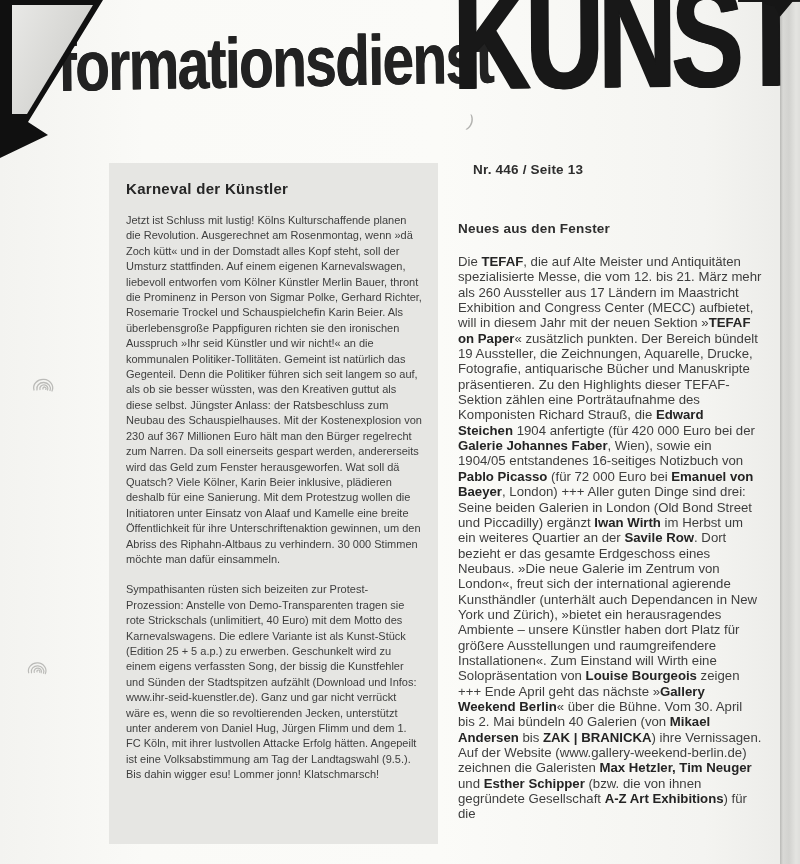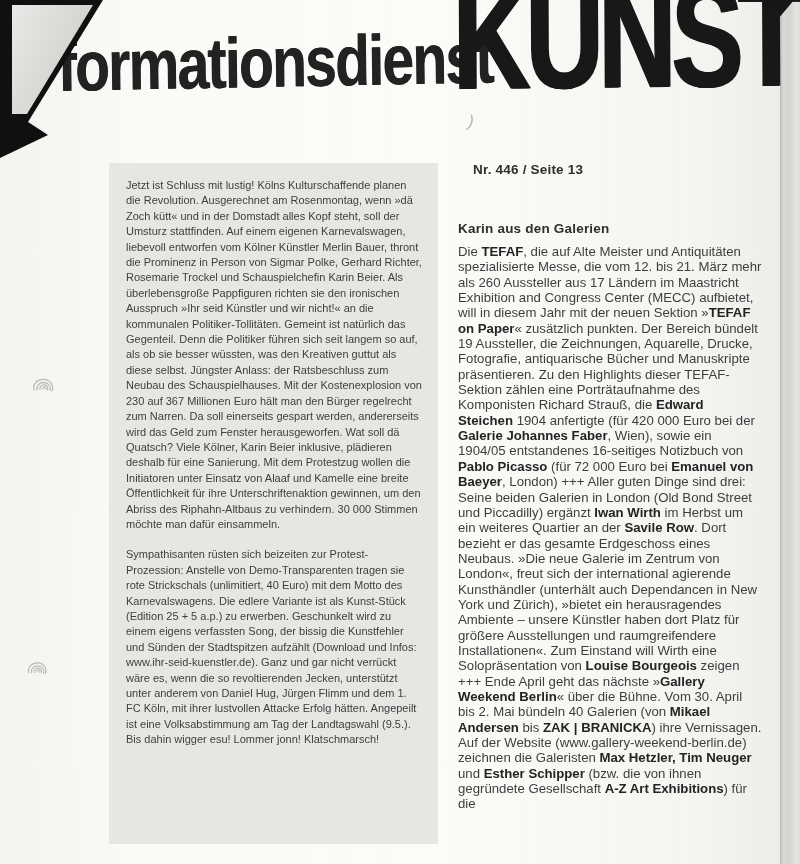--- a/index.html
+++ b/index.html
@@ -64,21 +64,21 @@
   .ghost{ position:absolute; pointer-events:none; opacity:.5;
     background:repeating-linear-gradient(180deg, rgba(120,120,118,.10) 0 8px, rgba(0,0,0,0) 8px 15px);
     filter:blur(2px);
   }
   .ghost.g1{ left:255px; top:172px; width:170px; height:44px;}
   .ghost.g2{ left:125px; top:808px; width:150px; height:30px;}
   
   .right-col{ position:absolute; left:458px; top:162px; width:304px; z-index:2;}
   .issue-line{ font-size:13.5px; font-weight:bold; color:#2e2e2e; letter-spacing:.2px;padding-left:15px;}
   .section-title{ font-size:13.5px; font-weight:bold; color:#2e2e2e; margin-top:44px; letter-spacing:.2px;}
-  .gallery-text{ margin-top:8px; font-size:13.2px; line-height:15.35px; color:#3e3e3e;}
+  .gallery-text{ margin-top:18px; font-size:13.2px; line-height:15.35px; color:#3e3e3e;}
   .gallery-text b{ color:#242424; }
 </style>
 </head>
 <body>
 
 <div class="page">
 
   <div class="masthead">
     <div class="mast-left">formationsdienst</div>
     <div class="mast-right">KUNST</div>
@@ -108,26 +108,27 @@
         <path d="M10 15.5 A 4 3.6 0 1 1 17.5 16"></path>
         <path d="M13 15 A 1.6 1.5 0 1 1 15.8 15.4"></path>
       </g>
     </svg>
   </div>
 
   <div class="ghost g1"></div>
   <div class="ghost g2"></div>
 
   <div class="article-box">
+    <div class="article-title">Karneval der Künstler</div>
     <div class="article-body">
         <p>Jetzt ist Schluss mit lustig! Kölns Kulturschaffende planen die Revolution. Ausgerechnet am Rosenmontag, wenn »dä Zoch kütt« und in der Domstadt alles Kopf steht, soll der Umsturz stattfinden. Auf einem eigenen Karnevalswagen, liebevoll entworfen vom Kölner Künstler Merlin Bauer, thront die Prominenz in Person von Sigmar Polke, Gerhard Richter, Rosemarie Trockel und Schauspielchefin Karin Beier. Als überlebensgroße Pappfiguren richten sie den ironischen Ausspruch »Ihr seid Künstler und wir nicht!« an die kommunalen Politiker-Tollitäten. Gemeint ist natürlich das Gegenteil. Denn die Politiker führen sich seit langem so auf, als ob sie besser wüssten, was den Kreativen guttut als diese selbst. Jüngster Anlass: der Ratsbeschluss zum Neubau des Schauspielhauses. Mit der Kostenexplosion von 230 auf 367 Millionen Euro hält man den Bürger regelrecht zum Narren. Da soll einerseits gespart werden, andererseits wird das Geld zum Fenster herausgeworfen. Wat soll dä Quatsch? Viele Kölner, Karin Beier inklusive, plädieren deshalb für eine Sanierung. Mit dem Protestzug wollen die Initiatoren unter Einsatz von Alaaf und Kamelle eine breite Öffentlichkeit für ihre Unterschriftenaktion gewinnen, um den Abriss des Riphahn-Altbaus zu verhindern. 30 000 Stimmen möchte man dafür einsammeln.</p>
         <p>Sympathisanten rüsten sich beizeiten zur Protest-Prozession: Anstelle von Demo-Transparenten tragen sie rote Strickschals (unlimitiert, 40 Euro) mit dem Motto des Karnevalswagens. Die edlere Variante ist als Kunst-Stück (Edition 25 + 5 a.p.) zu erwerben. Geschunkelt wird zu einem eigens verfassten Song, der bissig die Kunstfehler und Sünden der Stadtspitzen aufzählt (Download und Infos: www.ihr-seid-kuenstler.de). Ganz und gar nicht verrückt wäre es, wenn die so revoltierenden Jecken, unterstützt unter anderem von Daniel Hug, Jürgen Flimm und dem 1. FC Köln, mit ihrer lustvollen Attacke Erfolg hätten. Angepeilt ist eine Volksabstimmung am Tag der Landtagswahl (9.5.). Bis dahin wigger esu! Lommer jonn! Klatschmarsch!</p>
       </div>
 
   </div>
 
   <div class="right-col">
     <div class="issue-line">Nr. 446 / Seite 13</div>
-    <div class="section-title">Karin aus den Galerien</div>
+    <div class="section-title">Neues aus den Fenster</div>
     <div class="gallery-text"><span>Die </span><b>TEFAF</b><span>, die auf Alte Meister und Antiquitäten spezialisierte Messe, die vom 12. bis 21. März mehr als 260 Aussteller aus 17 Ländern im Maastricht Exhibition and Congress Center (MECC) aufbietet, will in diesem Jahr mit der neuen Sektion »</span><b>TEFAF on Paper</b><span>« zusätzlich punkten. Der Bereich bündelt 19 Aussteller, die Zeichnungen, Aquarelle, Drucke, Fotografie, antiquarische Bücher und Manuskripte präsentieren. Zu den Highlights dieser TEFAF-Sektion zählen eine Porträtaufnahme des Komponisten Richard Strauß, die </span><b>Edward Steichen</b><span> 1904 anfertigte (für 420 000 Euro bei der </span><b>Galerie Johannes Faber</b><span>, Wien), sowie ein 1904/05 entstandenes 16-seitiges Notizbuch von </span><b>Pablo Picasso</b><span> (für 72 000 Euro bei </span><b>Emanuel von Baeyer</b><span>, London) +++ Aller guten Dinge sind drei: Seine beiden Galerien in London (Old Bond Street und Piccadilly) ergänzt </span><b>Iwan Wirth</b><span> im Herbst um ein weiteres Quartier an der </span><b>Savile Row</b><span>. Dort bezieht er das gesamte Erdgeschoss eines Neubaus. »Die neue Galerie im Zentrum von London«, freut sich der international agierende Kunsthändler (unterhält auch Dependancen in New York und Zürich), »bietet ein herausragendes Ambiente – unsere Künstler haben dort Platz für größere Ausstellungen und raumgreifendere Installationen«. Zum Einstand will Wirth eine Solopräsentation von </span><b>Louise Bourgeois</b><span> zeigen +++ Ende April geht das nächste »</span><b>Gallery Weekend Berlin</b><span>« über die Bühne. Vom 30. April bis 2. Mai bündeln 40 Galerien (von </span><b>Mikael Andersen</b><span> bis </span><b>ZAK | BRANICKA</b><span>) ihre Vernissagen. Auf der Website (www.gallery-weekend-berlin.de) zeichnen die Galeristen </span><b>Max Hetzler, Tim Neuger</b><span> und </span><b>Esther Schipper</b><span> (bzw. die von ihnen gegründete Gesellschaft </span><b>A-Z Art Exhibitions</b><span>) für die</span></div>
   </div>
 
 </div>
 
 </body></html>

